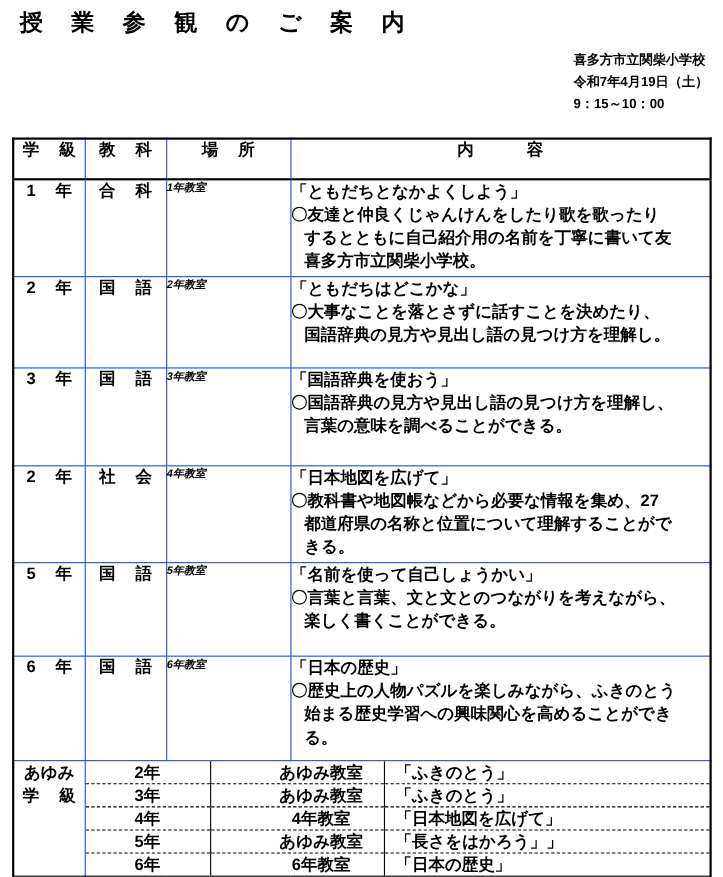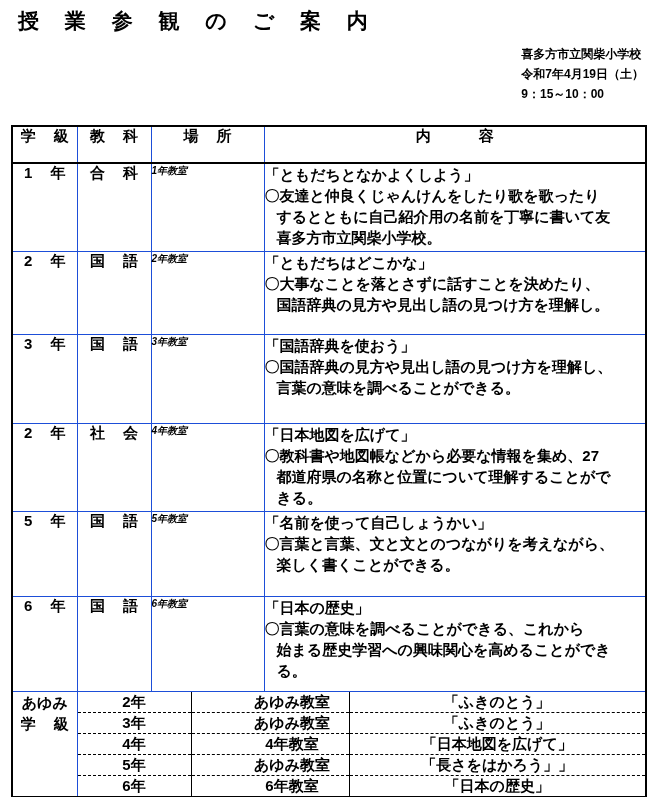--- a/index.html
+++ b/index.html
@@ -141,21 +141,21 @@
     border-bottom: 1px dashed #000000;
     height: 20px;
     font-size: 15px;
     font-weight: bold;
     vertical-align: middle;
     padding: 0;
   }
   .ayumi-sub tr:last-child td { border-bottom: 0; }
   .ayumi-sub td.sg { text-align: center; width: 113px; }
   .ayumi-sub td.sp { text-align: center; width: 113px; border-left: 1px solid #000000; border-right: 1px solid #000000; padding-left: 44px; }
-  .ayumi-sub td.st { text-align: center; }
+  .ayumi-sub td.st { text-align: left; padding-left: 10px; }
 </style>
 </head>
 <body>
 
 <div class="doc-title">授 業 参 観 の ご 案 内</div>
 
 <div class="meta-block">
   <span class="meta-line">喜多方市立関柴小学校</span>
   <span class="meta-line">令和7年4月19日（土）</span>
   <span class="meta-line">9：15～10：00</span>
@@ -245,21 +245,21 @@
       </td>
     </tr>
 
     <tr class="r6">
       <td class="cell-center">6  年</td>
       <td class="cell-center">国  語</td>
       <td class="cell-place">6年教室</td>
       <td class="cell-body">
         <span class="body-title">「日本の歴史」</span>
         <span class="body-lines">
-          <span class="ln first"><span class="mark">〇</span><span>言葉の意味を調べることができる、これから</span></span>
+          <span class="ln first"><span class="mark">〇</span><span>歴史上の人物パズルを楽しみながら、ふきのとう</span></span>
           <span class="ln cont">始まる歴史学習への興味関心を高めることができ</span>
           <span class="ln cont">る。</span>
         </span>
       </td>
     </tr>
 
     <tr class="ayumi-row">
       <td class="ayumi-label">
         <span class="l1">あゆみ</span>
         <span class="l2">学  級</span>

